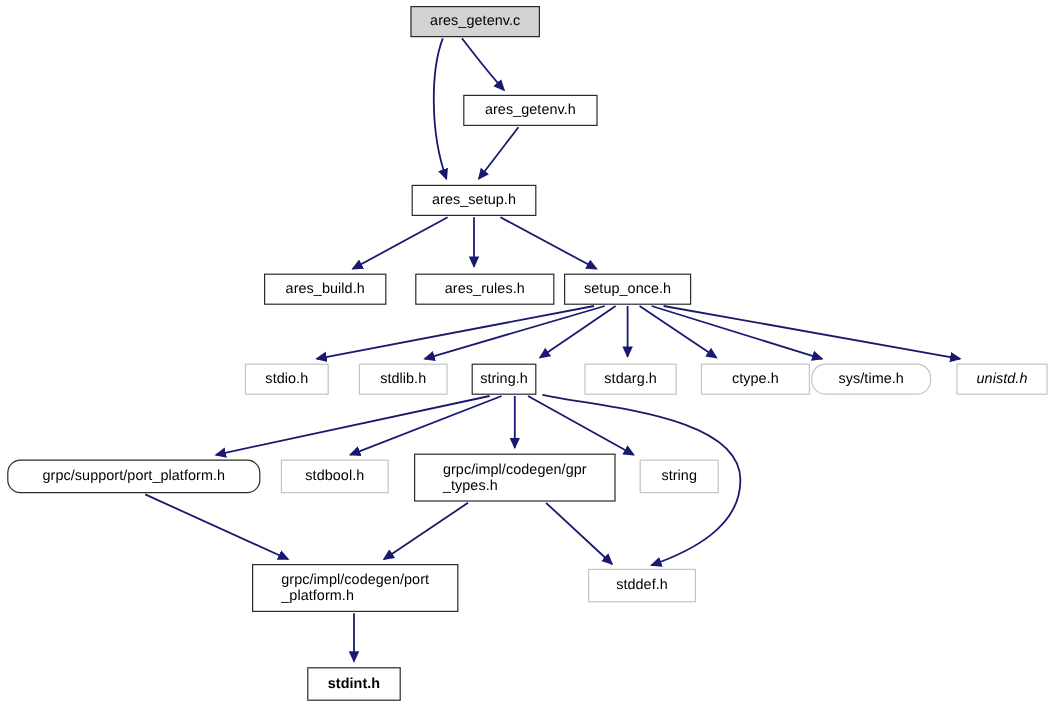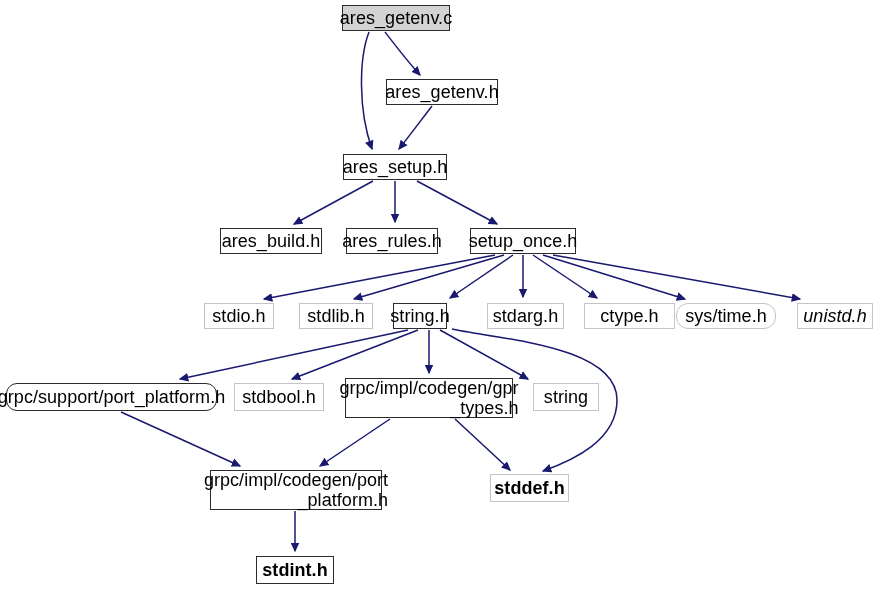--- a/index.html
+++ b/index.html
@@ -22,22 +22,22 @@
     width: 877px;
     height: 589px;
     pointer-events: none;
   }
   .node {
     position: absolute;
     box-sizing: border-box;
     display: flex;
     align-items: center;
     justify-content: center;
-    text-align: right;
-    font-size: 18px;
+    text-align: left;
+    font-size: 12px;
     line-height: 1.12;
     color: #000000;
     background: #ffffff;
     border: 1px solid #c4c4c4;
     white-space: pre;
     letter-spacing: 0.05px;
   }
   .node.dark {
     border: 1.6px solid #2b2b2b;
   }
@@ -83,32 +83,32 @@
         <path d="M 390,419 L 320,466" stroke="#191970" marker-end="url(#arrow)"></path>
         <path d="M 455,419 L 510,470" stroke="#191970" marker-end="url(#arrow)"></path>
         <path d="M 295,511 L 295,551" stroke="#191970" marker-end="url(#arrow)"></path>
       </g>
   </svg>
   <div id="node-layer">
       <div class="node root" style="left: 342px; top: 5px; width: 108px; height: 26px;"><span>ares_getenv.c</span></div>
       <div class="node dark" style="left: 386px; top: 79px; width: 112px; height: 26px;"><span>ares_getenv.h</span></div>
       <div class="node dark" style="left: 343px; top: 154px; width: 104px; height: 26px;"><span>ares_setup.h</span></div>
       <div class="node dark" style="left: 220px; top: 228px; width: 102px; height: 26px;"><span>ares_build.h</span></div>
-      <div class="node dark" style="left: 346px; top: 228px; width: 92px; height: 26px;"><span>ares_rules.h</span></div>
+      <div class="node dark" style="left: 346px; top: 228px; width: 116px; height: 26px;"><span>ares_rules.h</span></div>
       <div class="node dark" style="left: 470px; top: 228px; width: 106px; height: 26px;"><span>setup_once.h</span></div>
       <div class="node light" style="left: 204px; top: 303px; width: 70px; height: 26px;"><span>stdio.h</span></div>
       <div class="node light" style="left: 299px; top: 303px; width: 74px; height: 26px;"><span>stdlib.h</span></div>
       <div class="node dark" style="left: 393px; top: 303px; width: 54px; height: 26px;"><span>string.h</span></div>
       <div class="node light" style="left: 487px; top: 303px; width: 77px; height: 26px;"><span>stdarg.h</span></div>
       <div class="node light" style="left: 584px; top: 303px; width: 91px; height: 26px;"><span>ctype.h</span></div>
       <div class="node light" style="left: 676px; top: 303px; width: 100px; height: 26px; border-radius: 12px;"><span>sys/time.h</span></div>
       <div class="node light" style="left: 797px; top: 303px; width: 76px; height: 26px; font-style: italic;"><span>unistd.h</span></div>
       <div class="node dark" style="left: 6px; top: 383px; width: 211px; height: 28px; border-radius: 11px;"><span>grpc/support/port_platform.h</span></div>
       <div class="node light" style="left: 234px; top: 383px; width: 90px; height: 28px;"><span>stdbool.h</span></div>
       <div class="node dark" style="left: 345px; top: 378px; width: 168px; height: 40px;"><span>grpc/impl/codegen/gpr
 _types.h</span></div>
       <div class="node light" style="left: 533px; top: 383px; width: 66px; height: 28px;"><span>string</span></div>
       <div class="node dark" style="left: 210px; top: 470px; width: 172px; height: 40px;"><span>grpc/impl/codegen/port
 _platform.h</span></div>
-      <div class="node light" style="left: 490px; top: 474px; width: 79px; height: 28px; font-weight: bold;"><span>stddef.h</span></div>
+      <div class="node light" style="left: 490px; top: 474px; width: 90px; height: 28px;"><span>stddef.h</span></div>
       <div class="node dark" style="left: 256px; top: 556px; width: 78px; height: 28px; font-weight: bold;"><span>stdint.h</span></div>
     </div>
 </div>
 
 </body></html>

